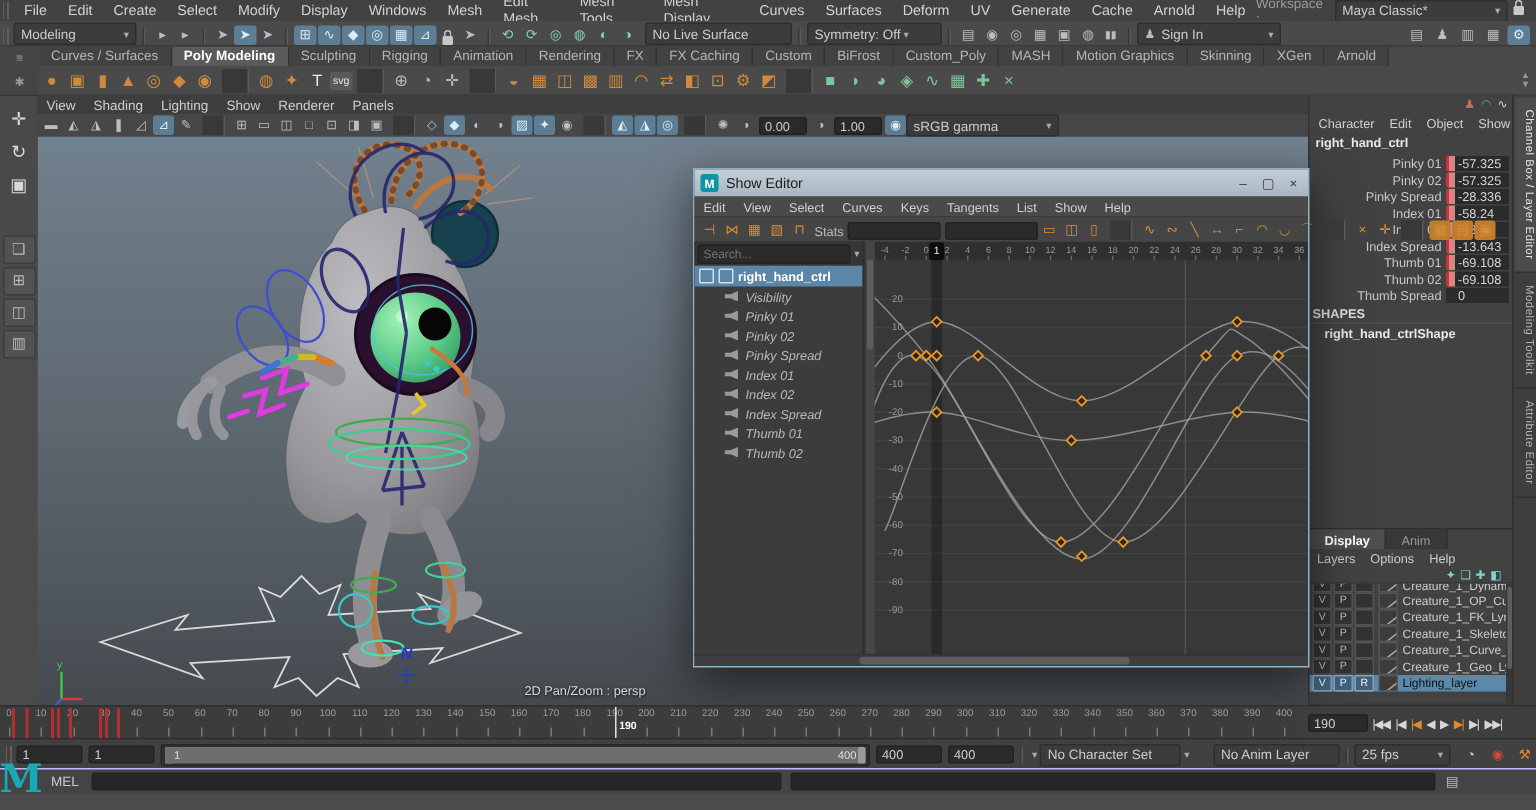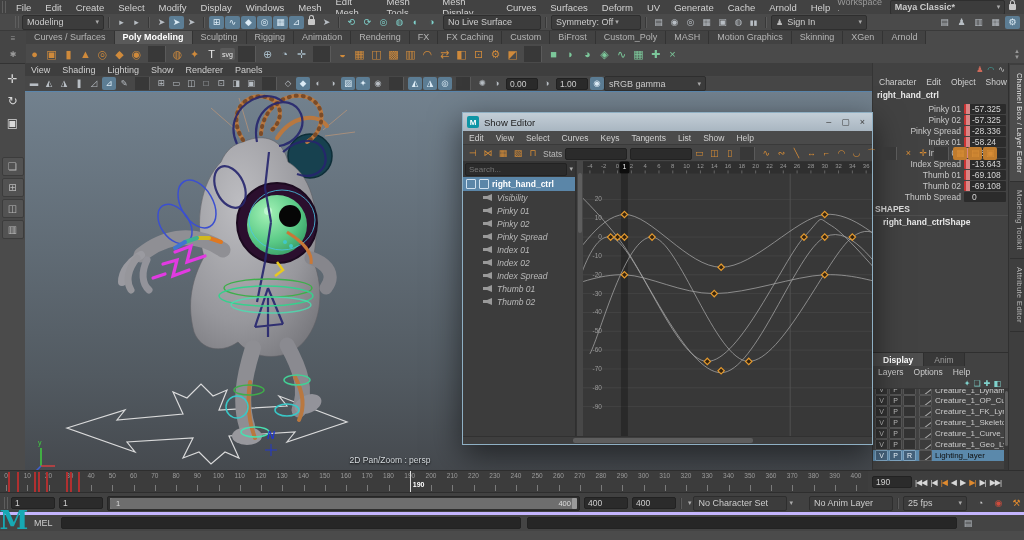--- a/index.html
+++ b/index.html
@@ -17,21 +17,21 @@
   .fld{background:#2b2b2b;border:1px solid #222;border-radius:2px;color:#cfcfcf;
     font-family:"Liberation Sans",sans-serif;font-size:8.5px;padding:0 3px;height:12px;box-sizing:border-box;}
   .caret{font-size:7px;color:#aaa;margin-left:2px;}
   
   #menubar{top:0;height:14px;background:#424242;border-bottom:1px solid #333;z-index:30;font-size:9.5px;}
   #menubar .mi{padding:0 7px;color:#d2d2d2;cursor:default;}
   #menubar .right{margin-left:auto;display:flex;align-items:center;padding-right:4px;}
   .lock{width:7px;height:6px;background:#c8c8c8;border-radius:1px;position:relative;margin:0 4px;}
   .lock:before{content:"";position:absolute;left:1px;top:-4px;width:3px;height:3px;border:1px solid #c8c8c8;border-bottom:none;border-radius:3px 3px 0 0;}
   
-  #statusline{top:14px;height:16px;background:#4a4a4a;border-bottom:1px solid #3a3a3a;z-index:30;padding-left:13px;}
+  #statusline{top:14px;height:16px;background:#4a4a4a;border-bottom:1px solid #3a3a3a;z-index:30;padding-left:0;align-items:flex-end;}
   .grip{width:5px;height:12px;margin:0 2px;flex:none;
     background:repeating-linear-gradient(90deg,#5e5e5e 0 1px,transparent 1px 3px);}
   .dd{display:inline-flex;align-items:center;background:#3c3c3c;border:1px solid #2e2e2e;border-radius:2px;
     height:13px;padding:0 4px;font-size:9px;color:#ccc;}
   .tile.teal{color:#7fd2cc;}
   
   #shelftabs{top:30px;height:15px;background:#4a4a4a;font-size:9px;padding-left:26px;}
   #shelftabs .tab{padding:1px 8px 2px;color:#b5b5b5;background:#424242;border-right:1px solid #333;cursor:default;}
   #shelftabs .tab.active{background:#5a5a5a;color:#fff;font-weight:bold;}
   #shelficons{top:45px;height:18px;background:#4a4a4a;border-bottom:1px solid #333;padding-left:26px;}
@@ -137,21 +137,21 @@
   #transport input{width:40px;}
   #transport .tb{font-size:8px;color:#d8d8d8;padding:0 2px;letter-spacing:-1px;}
   #transport .tb.accent{color:#e08a2e;}
   
   #rangerow{top:492px;height:20px;background:#414141;border-top:1px solid #2e2e2e;z-index:20;padding-left:2px;}
   #rangebar{position:relative;height:13px;background:#2f2f2f;border:1px solid #262626;border-radius:2px;flex:1;max-width:540px;margin:0 4px;}
   #rangebar .inner{position:absolute;left:2px;right:2px;top:1px;bottom:1px;background:#6e6e6e;border-radius:2px;
     display:flex;align-items:center;justify-content:space-between;font-size:7.5px;color:#ddd;padding:0 6px;}
   #rangebar .hndl{position:absolute;top:1px;bottom:1px;width:5px;background:#9a9a9a;border-radius:1px;}
   
-  #melrow{top:512px;height:16px;background:#444;border-top:3px solid #c4b5fd;z-index:20;padding-left:28px;}
+  #melrow{top:512px;height:16px;background:#444;border-top:1px solid #c4b5fd;z-index:20;padding-left:28px;}
   #melrow .lbl{font-size:9px;color:#ccc;padding:0 8px 0 6px;}
   #melrow input{height:12px;background:#262626;}
   #helprow{top:528px;height:12px;background:#55585b;z-index:20;font-size:8.5px;color:#c9ccce;padding-left:38px;}
   #mayalogo{left:1px;top:503px;width:26px;height:34px;z-index:25;display:flex;align-items:center;justify-content:center;
     color:#17a9b4;font-size:26px;font-weight:bold;font-family:"DejaVu Serif",serif;}
 </style>
 </head>
 <body>
 
 <div id="screen">
@@ -175,21 +175,21 @@
         <span class="mi">Surfaces</span>
         <span class="mi">Deform</span>
         <span class="mi">UV</span>
         <span class="mi">Generate</span>
         <span class="mi">Cache</span>
         <span class="mi">Arnold</span>
         <span class="mi">Help</span>
       </span>
     <span class="right">
       <span style="color:#9a9a9a;font-size:9px;">Workspace :</span>
-      <span class="dd" style="margin-left:4px;width:108px;justify-content:space-between;font-weight:bold;">
+      <span class="dd" style="margin-left:4px;width:108px;justify-content:space-between;">
         <span>Maya Classic*</span>
         <span class="caret">▾</span>
       </span>
       <span class="lock"></span>
     </span>
   </div>
 
   <div class="row" id="statusline">
     <span class="grip"></span>
     <span class="dd" style="width:72px;justify-content:space-between;">

